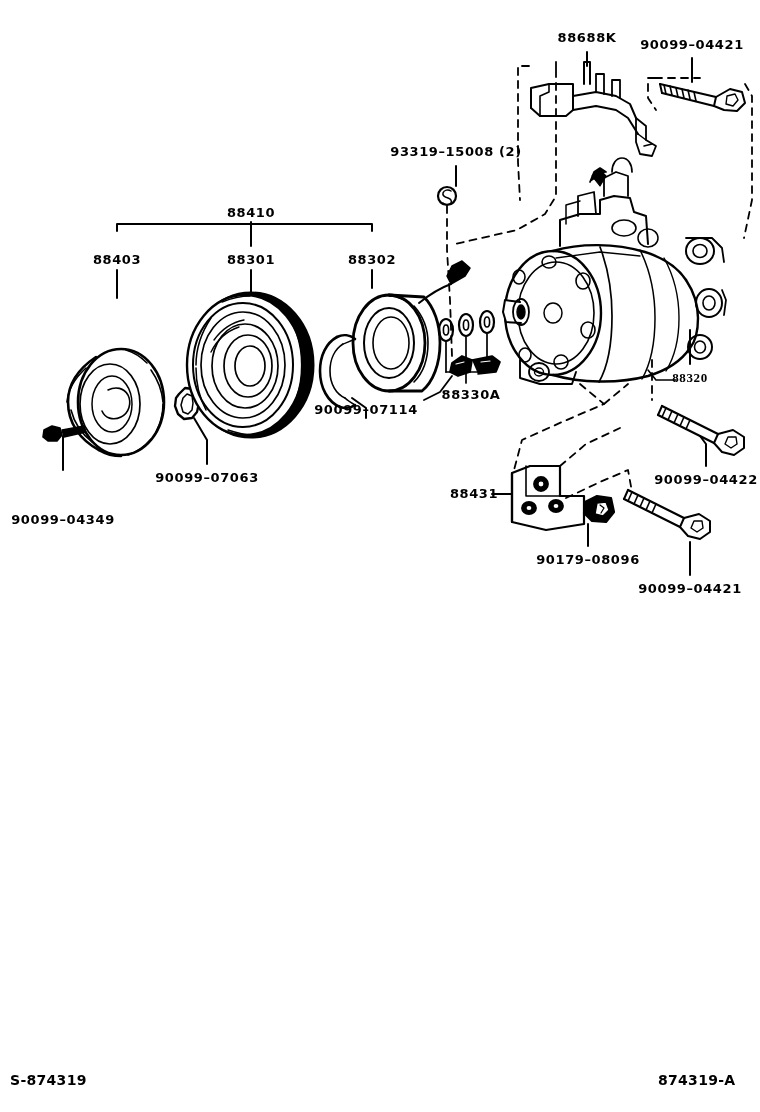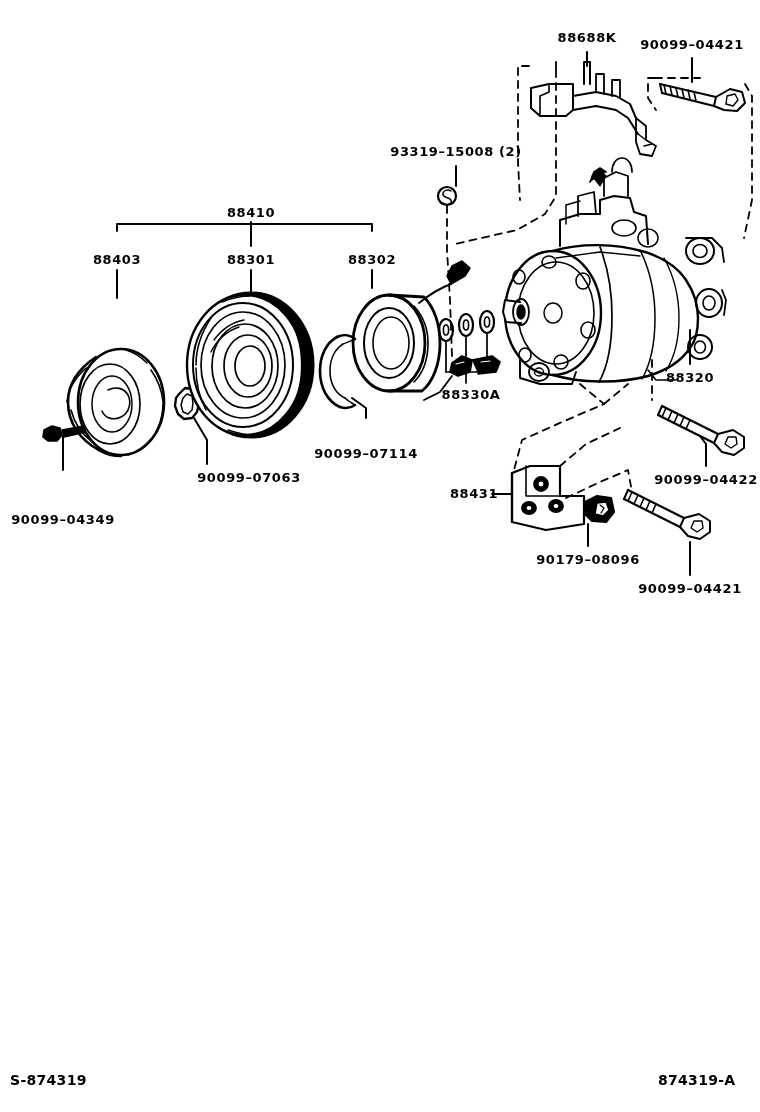--- a/index.html
+++ b/index.html
@@ -300,24 +300,24 @@
     </g>
   </svg>
 
   <div class="lbl center" style="left:251px; top:206px;">88410</div>
   <div class="lbl center" style="left:117px; top:253px;text-align:right;">88403</div>
   <div class="lbl center" style="left:251px; top:253px;">88301</div>
   <div class="lbl center" style="left:372px; top:253px;">88302</div>
   <div class="lbl center" style="left:456px; top:145px;">93319–15008 (2)</div>
   <div class="lbl center" style="left:587px; top:31px;">88688K</div>
   <div class="lbl center" style="left:692px; top:38px;">90099–04421</div>
-  <div class="lbl center" style="left:690px; top:371px;">88320</div>
+  <div class="lbl center" style="left:690px; top:371px;font-family:Liberation Serif, serif;">88320</div>
   <div class="lbl center" style="left:471px; top:388px;">88330A</div>
-  <div class="lbl center" style="left:366px; top:447px;">90099–07114</div>
-  <div class="lbl center" style="left:207px; top:471px;margin-left:42px;">90099–07063</div>
+  <div class="lbl center" style="left:366px; top:403px;">90099–07114</div>
+  <div class="lbl center" style="left:207px; top:471px;">90099–07063</div>
   <div class="lbl center" style="left:63px;  top:478px;margin-top:35px;">90099–04349</div>
   <div class="lbl center" style="left:474px; top:487px;">88431</div>
   <div class="lbl center" style="left:706px; top:473px;">90099–04422</div>
   <div class="lbl center" style="left:588px; top:553px;">90179–08096</div>
   <div class="lbl center" style="left:690px; top:582px;">90099–04421</div>
 
   <div class="lbl footer" style="left:10px; top:1073px;">S-874319</div>
   <div class="lbl footer" style="left:658px; top:1073px;">874319-A</div>
 
 </div>

